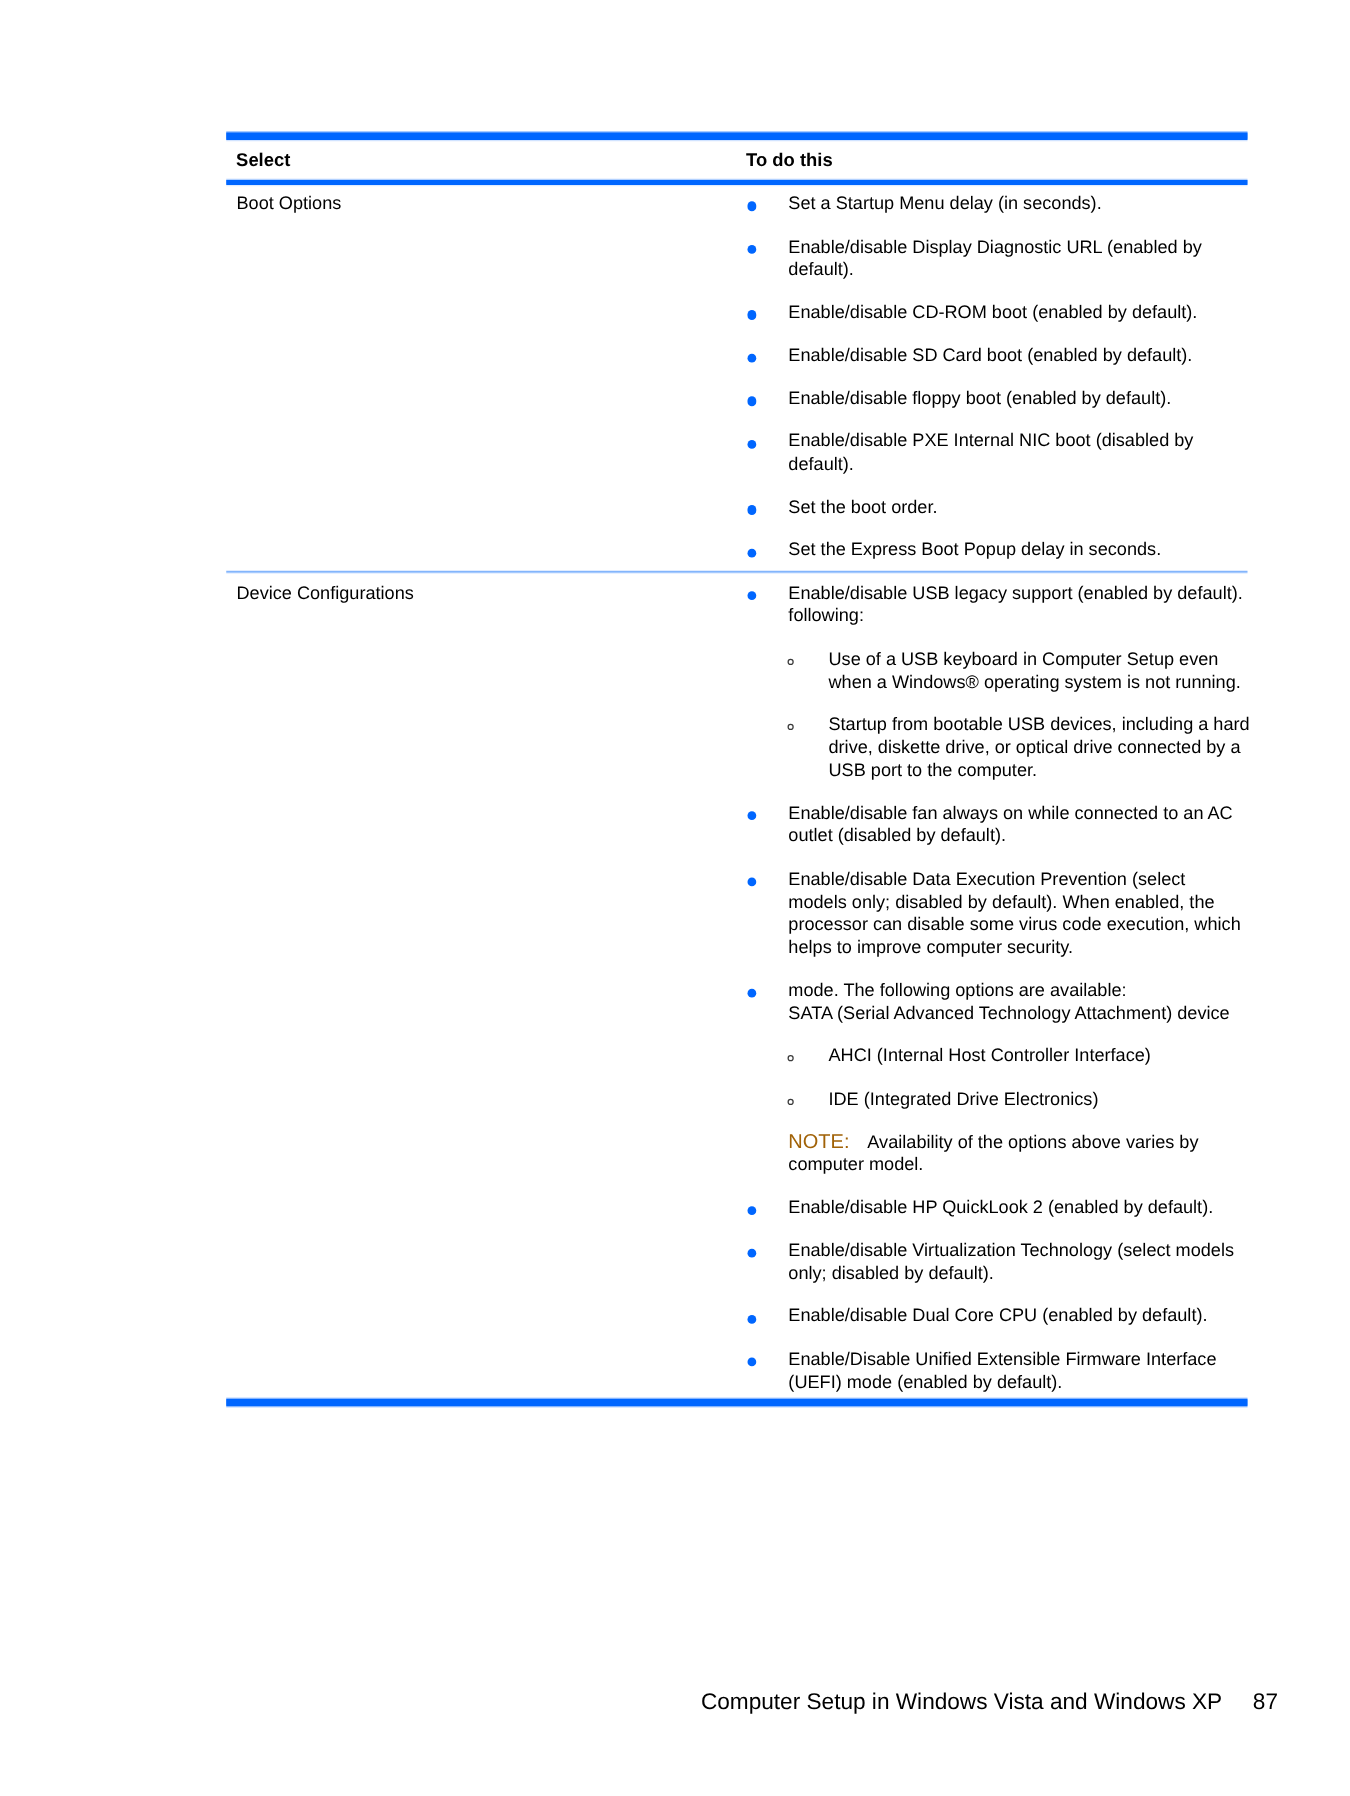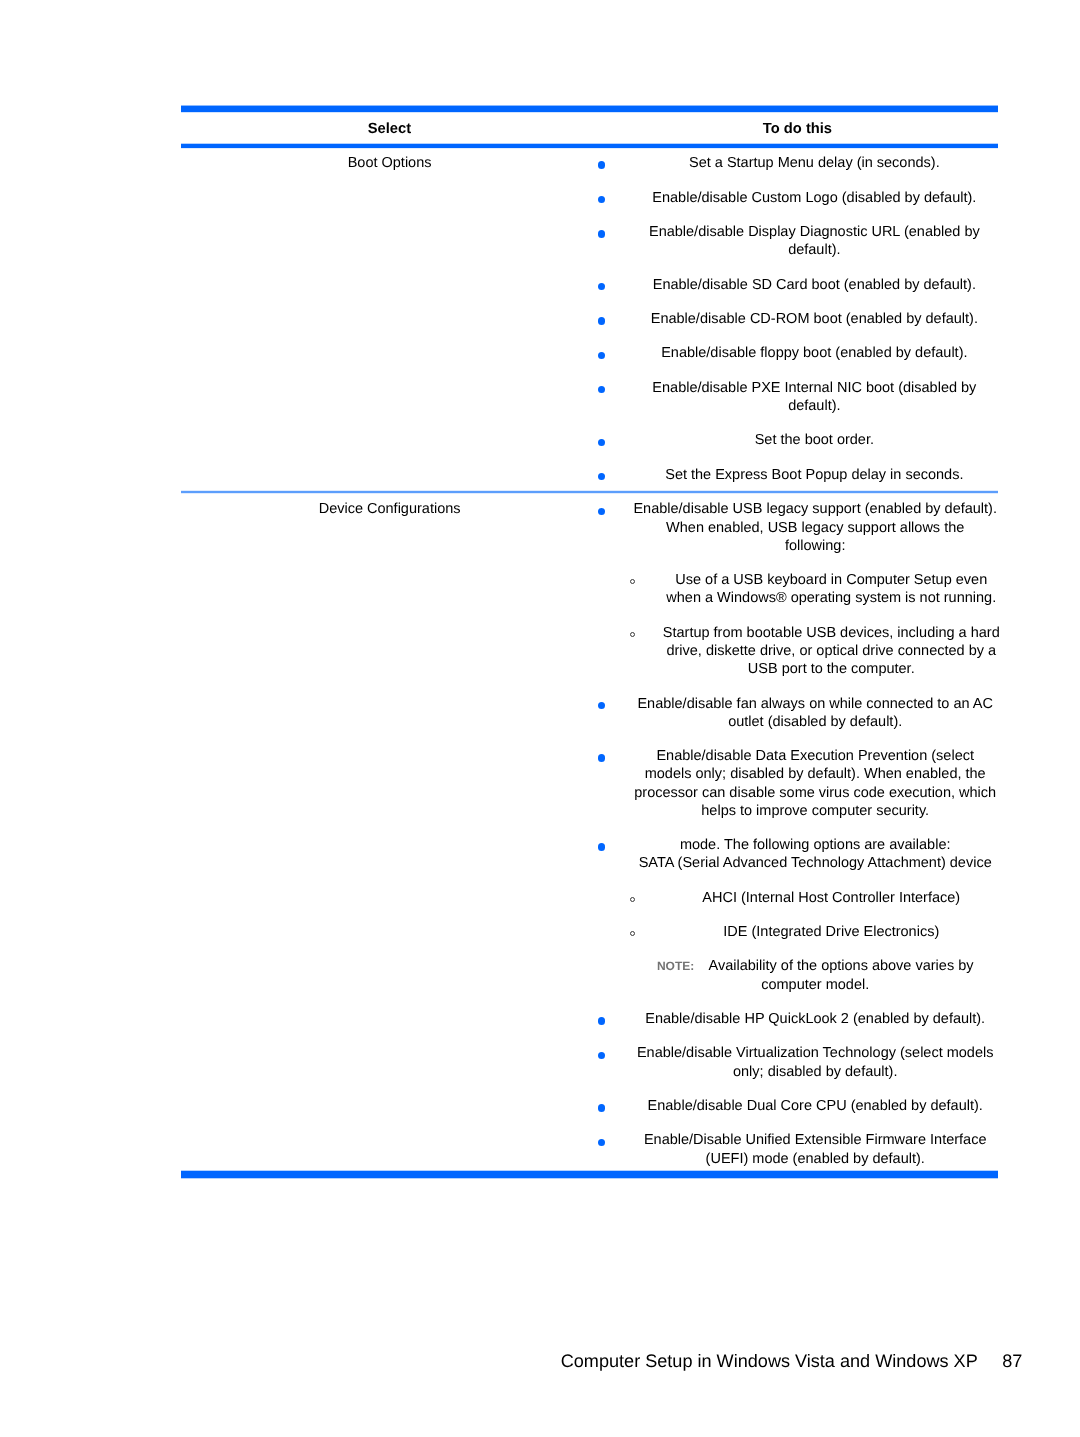--- a/index.html
+++ b/index.html
@@ -15,21 +15,21 @@
   .col1, .col2, .cell { box-sizing:border-box; }
   .page { position:relative; width:1080px; height:1437px; overflow:hidden; }
 
   
   .tbl { position:absolute; left:181px; top:105.5px; width:817px; }
   .rule-top    { height:6.7px; background:#0066ff; box-shadow:0 -1px 0 rgba(0,102,255,0.45), 0 1px 0 rgba(0,102,255,0.18); }
   .rule-header { height:4.4px; background:#0066ff; box-shadow:0 -1px 0 rgba(0,102,255,0.30), 0 1px 0 rgba(0,102,255,0.12); }
   .rule-bottom { height:6.7px; background:#0066ff; box-shadow:0 -1px 0 rgba(0,102,255,0.30), 0 1px 0 rgba(0,102,255,0.30); }
   .rule-row    { height:1.55px; background:#5c9efc; box-shadow:0 -1px 0 rgba(0,102,255,0.12), 0 1px 0 rgba(0,102,255,0.12); }
 
-  .row { display:flex; align-items:flex-start;text-align:center; }
+  .row { display:flex; align-items:flex-start; }
   .col1 { width:409px; flex:0 0 409px; }
   .col2 { flex:1 1 auto; }
 
   .hdr .cell { font-weight:bold; font-size:14.72px; line-height:18.2px; }
   .hdr .col1 { padding:7.64px 0 5.86px 7.9px; }
   .hdr .col2 { padding:7.64px 0 5.86px 6.9px; }
 
   .body-row .col1 {
     padding-left:8.2px;
     line-height:18.2px;
@@ -55,21 +55,21 @@
     left:39.7px;
     top:8.1px;
     width:5.0px; height:5.0px;
     border-radius:50%;
     border:1.2px solid #3a3a3a;
     box-sizing:border-box;
     background:#ffffff;
   }
   .note { position:relative; padding-left:40.7px; line-height:18.2px; margin:0; }
   .col2 > *:not(:first-child) { margin-top:16.2px; }
-  .note .lbl { color:#737373; font-weight:bold; font-size:12px; }
+  .note .lbl { color:#a16207; font-weight:normal; font-size:16px; }
   .note .sp { display:inline-block; width:14.3px; }
 
   .ln { display:block; white-space:nowrap; }
 
   
   .footer {
     position:absolute;
     left:0; top:1350.9px;
     width:1022.4px;
     text-align:right;
@@ -97,34 +97,30 @@
 
     <div class="row body-row" id="row1">
       <div class="col1">Boot Options</div>
       <div class="col2">
           <div class="l1">
             <span class="b1"></span>
             <span class="ln">Set a Startup Menu delay (in seconds).</span>
           </div>
           <div class="l1">
             <span class="b1"></span>
-            <span class="ln">Enable/disable Custom Logo (disabled by default).</span>
-          </div>
-          <div class="l1">
-            <span class="b1"></span>
             <span class="ln">Enable/disable Display Diagnostic URL (enabled by</span>
             <span class="ln">default).</span>
           </div>
           <div class="l1">
             <span class="b1"></span>
+            <span class="ln">Enable/disable CD-ROM boot (enabled by default).</span>
+          </div>
+          <div class="l1">
+            <span class="b1"></span>
             <span class="ln">Enable/disable SD Card boot (enabled by default).</span>
-          </div>
-          <div class="l1">
-            <span class="b1"></span>
-            <span class="ln">Enable/disable CD-ROM boot (enabled by default).</span>
           </div>
           <div class="l1">
             <span class="b1"></span>
             <span class="ln">Enable/disable floppy boot (enabled by default).</span>
           </div>
           <div class="l1">
             <span class="b1"></span>
             <span class="ln">Enable/disable PXE Internal NIC boot (disabled by</span>
             <span class="ln">default).</span>
           </div>
@@ -140,21 +136,20 @@
     </div>
 
     <div class="rule-row"></div>
 
     <div class="row body-row" id="row2">
       <div class="col1">Device Configurations</div>
       <div class="col2">
           <div class="l1">
             <span class="b1"></span>
             <span class="ln">Enable/disable USB legacy support (enabled by default).</span>
-            <span class="ln">When enabled, USB legacy support allows the</span>
             <span class="ln">following:</span>
           </div>
           <div class="l2">
             <span class="b2"></span>
             <span class="ln">Use of a USB keyboard in Computer Setup even</span>
             <span class="ln">when a Windows® operating system is not running.</span>
           </div>
           <div class="l2">
             <span class="b2"></span>
             <span class="ln">Startup from bootable USB devices, including a hard</span>

